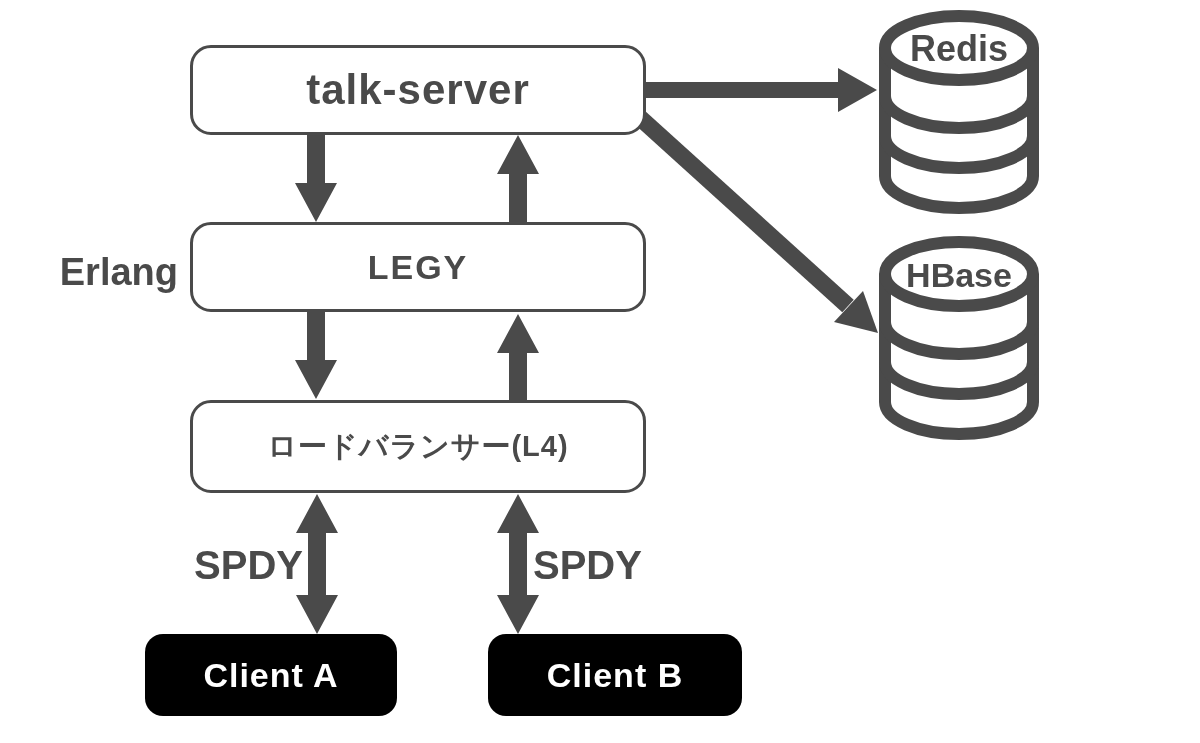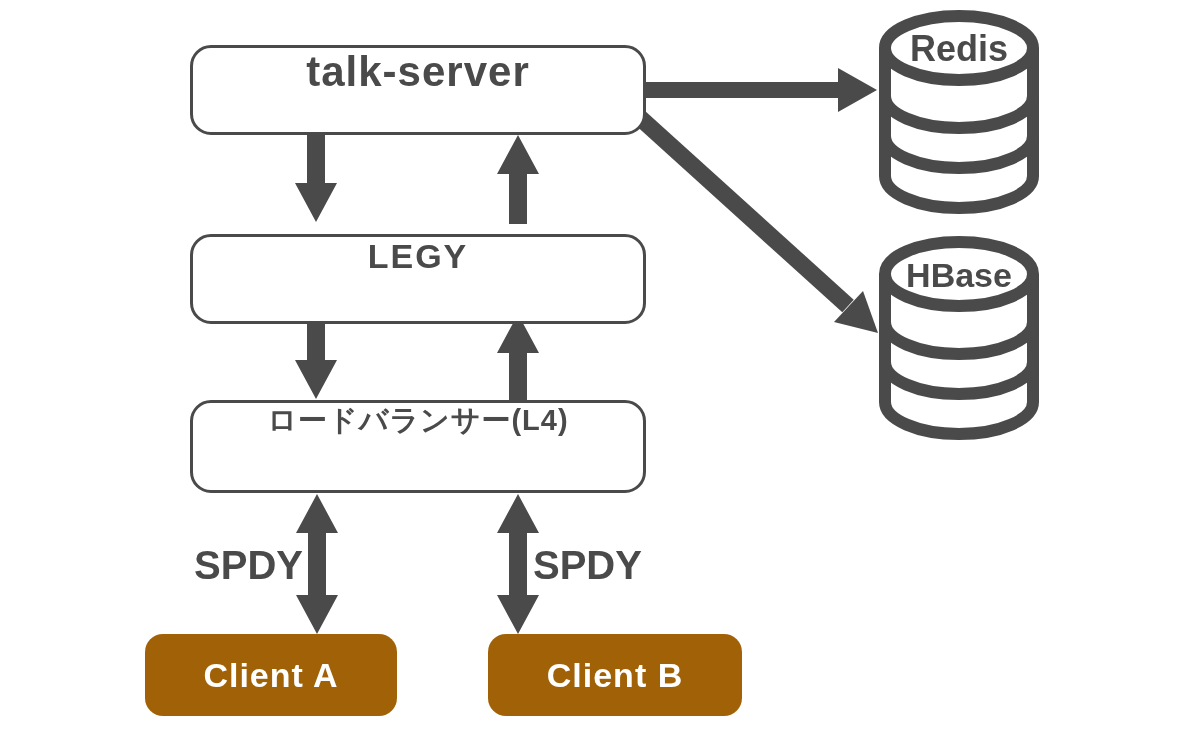--- a/index.html
+++ b/index.html
@@ -15,34 +15,34 @@
   .arrow-layer {
     position: absolute;
     left: 0; top: 0; width: 1200px; height: 743px;
   }
   .node {
     position: absolute;
     background: #ffffff;
     border: 3px solid #4a4a4a;
     border-radius: 21px;
     display: flex;
-    align-items: flex-start;
+    align-items: center;
     justify-content: center;
     font-weight: bold;
     color: #4a4a4a;
     text-align: center;
     box-sizing: border-box;
   }
   #talk-server { left: 190px; top: 45px;  width: 456px; height: 90px; font-size: 42px; letter-spacing: 1px; }
-  #legy        { left: 190px; top: 222px; width: 456px; height: 90px; font-size: 34px; letter-spacing: 2px; margin-top: 12px; }
+  #legy        { left: 190px; top: 222px; width: 456px; height: 90px; font-size: 34px; letter-spacing: 2px; }
   #load-balancer { left: 190px; top: 400px; width: 456px; height: 93px; font-size: 29px; flex-direction: row; line-height: 1.18; letter-spacing: 1px; }
   .client {
     position: absolute;
     top: 634px; height: 82px;
-    background: #a16207;
+    background: #000000;
     border-radius: 18px;
     color: #ffffff;
     font-weight: bold;
     font-size: 34px;
     display: flex;
     align-items: center;
     justify-content: center;
     letter-spacing: 1px;
     text-align: center;
   }
@@ -104,20 +104,21 @@
     <span>(L4)</span>
   </div>
 
   <div class="client" id="client-a">
     <span>Client A</span>
   </div>
   <div class="client" id="client-b">
     <span>Client B</span>
   </div>
 
+  <div class="side-label" id="erlang">Erlang</div>
   <div class="side-label" id="spdy-left">SPDY</div>
   <div class="side-label" id="spdy-right">SPDY</div>
 
   <svg class="cylinder" id="redis-cylinder" viewBox="0 0 166 206">
     <path class="cyl-stroke" fill="#ffffff" d="M 9 40 A 74 32 0 0 1 157 40 L 157 168 A 74 32 0 0 1 9 168 Z"></path>
     <path class="cyl-stroke" fill="none" d="M 9 40 A 74 32 0 0 0 157 40"></path>
     <path class="cyl-stroke" fill="none" d="M 9 88 A 74 32 0 0 0 157 88"></path>
     <path class="cyl-stroke" fill="none" d="M 9 128 A 74 32 0 0 0 157 128"></path>
     <text class="cyl-text" x="83" y="53">Redis</text>
   </svg>

